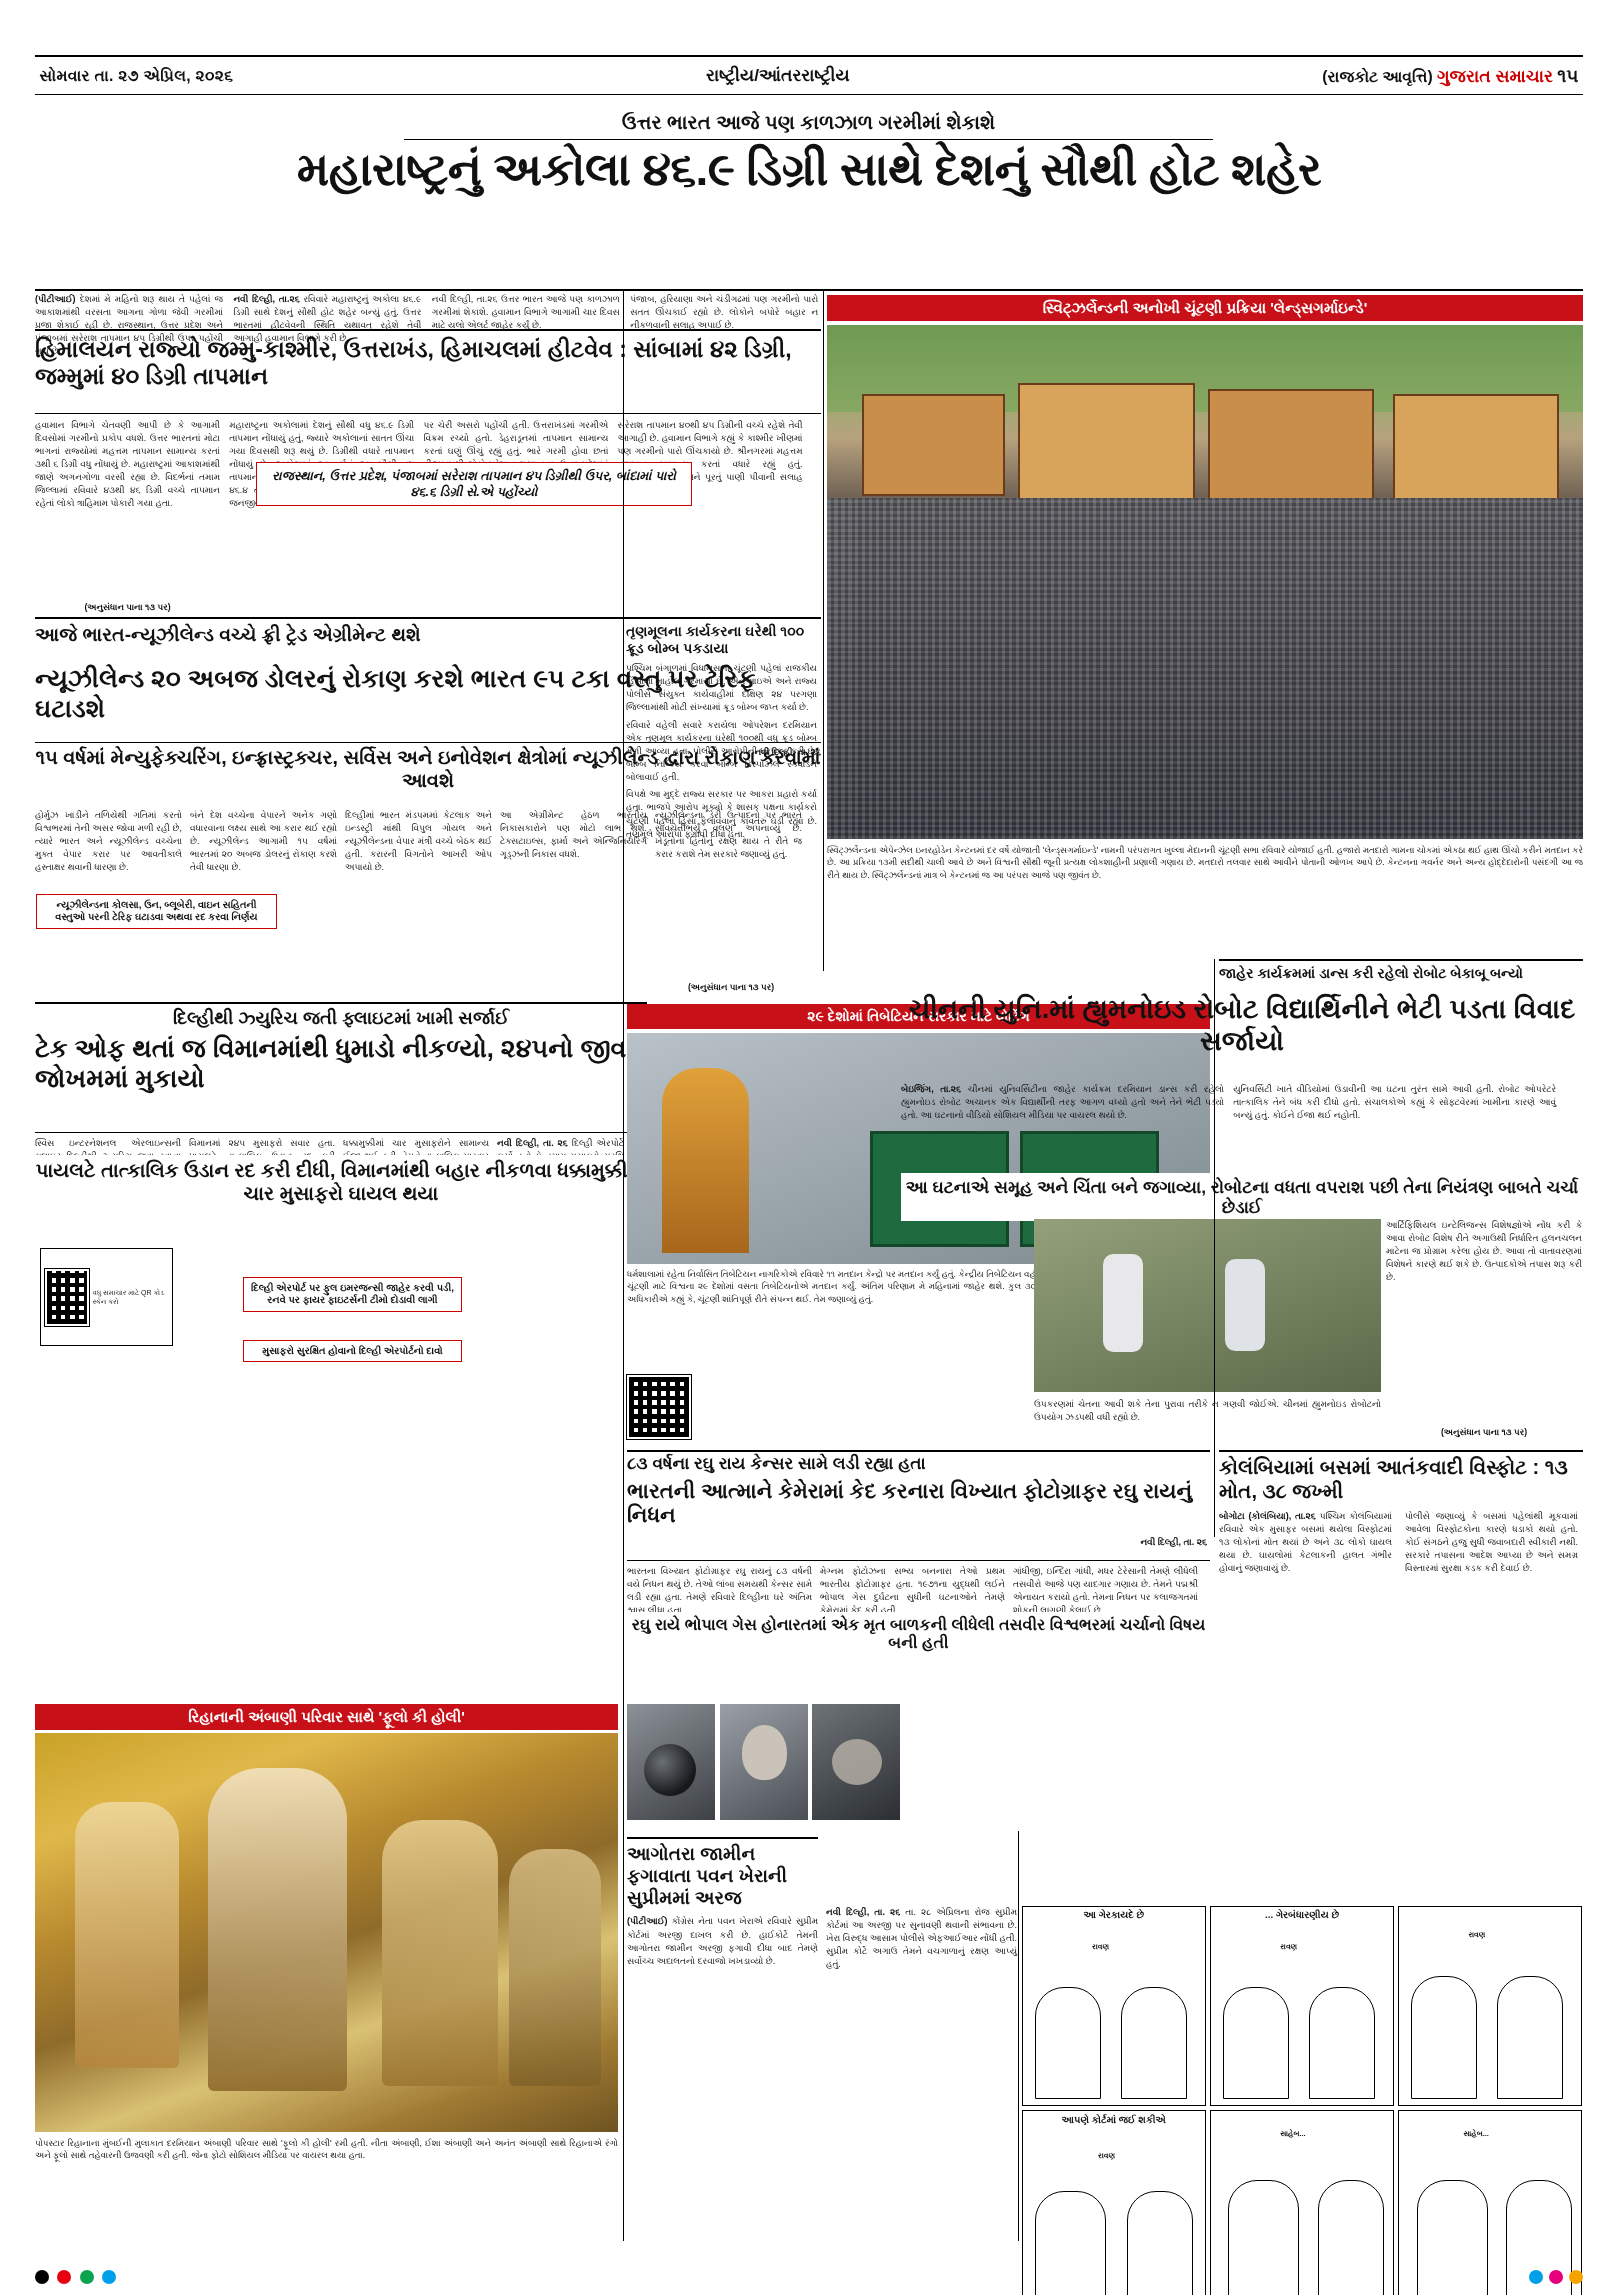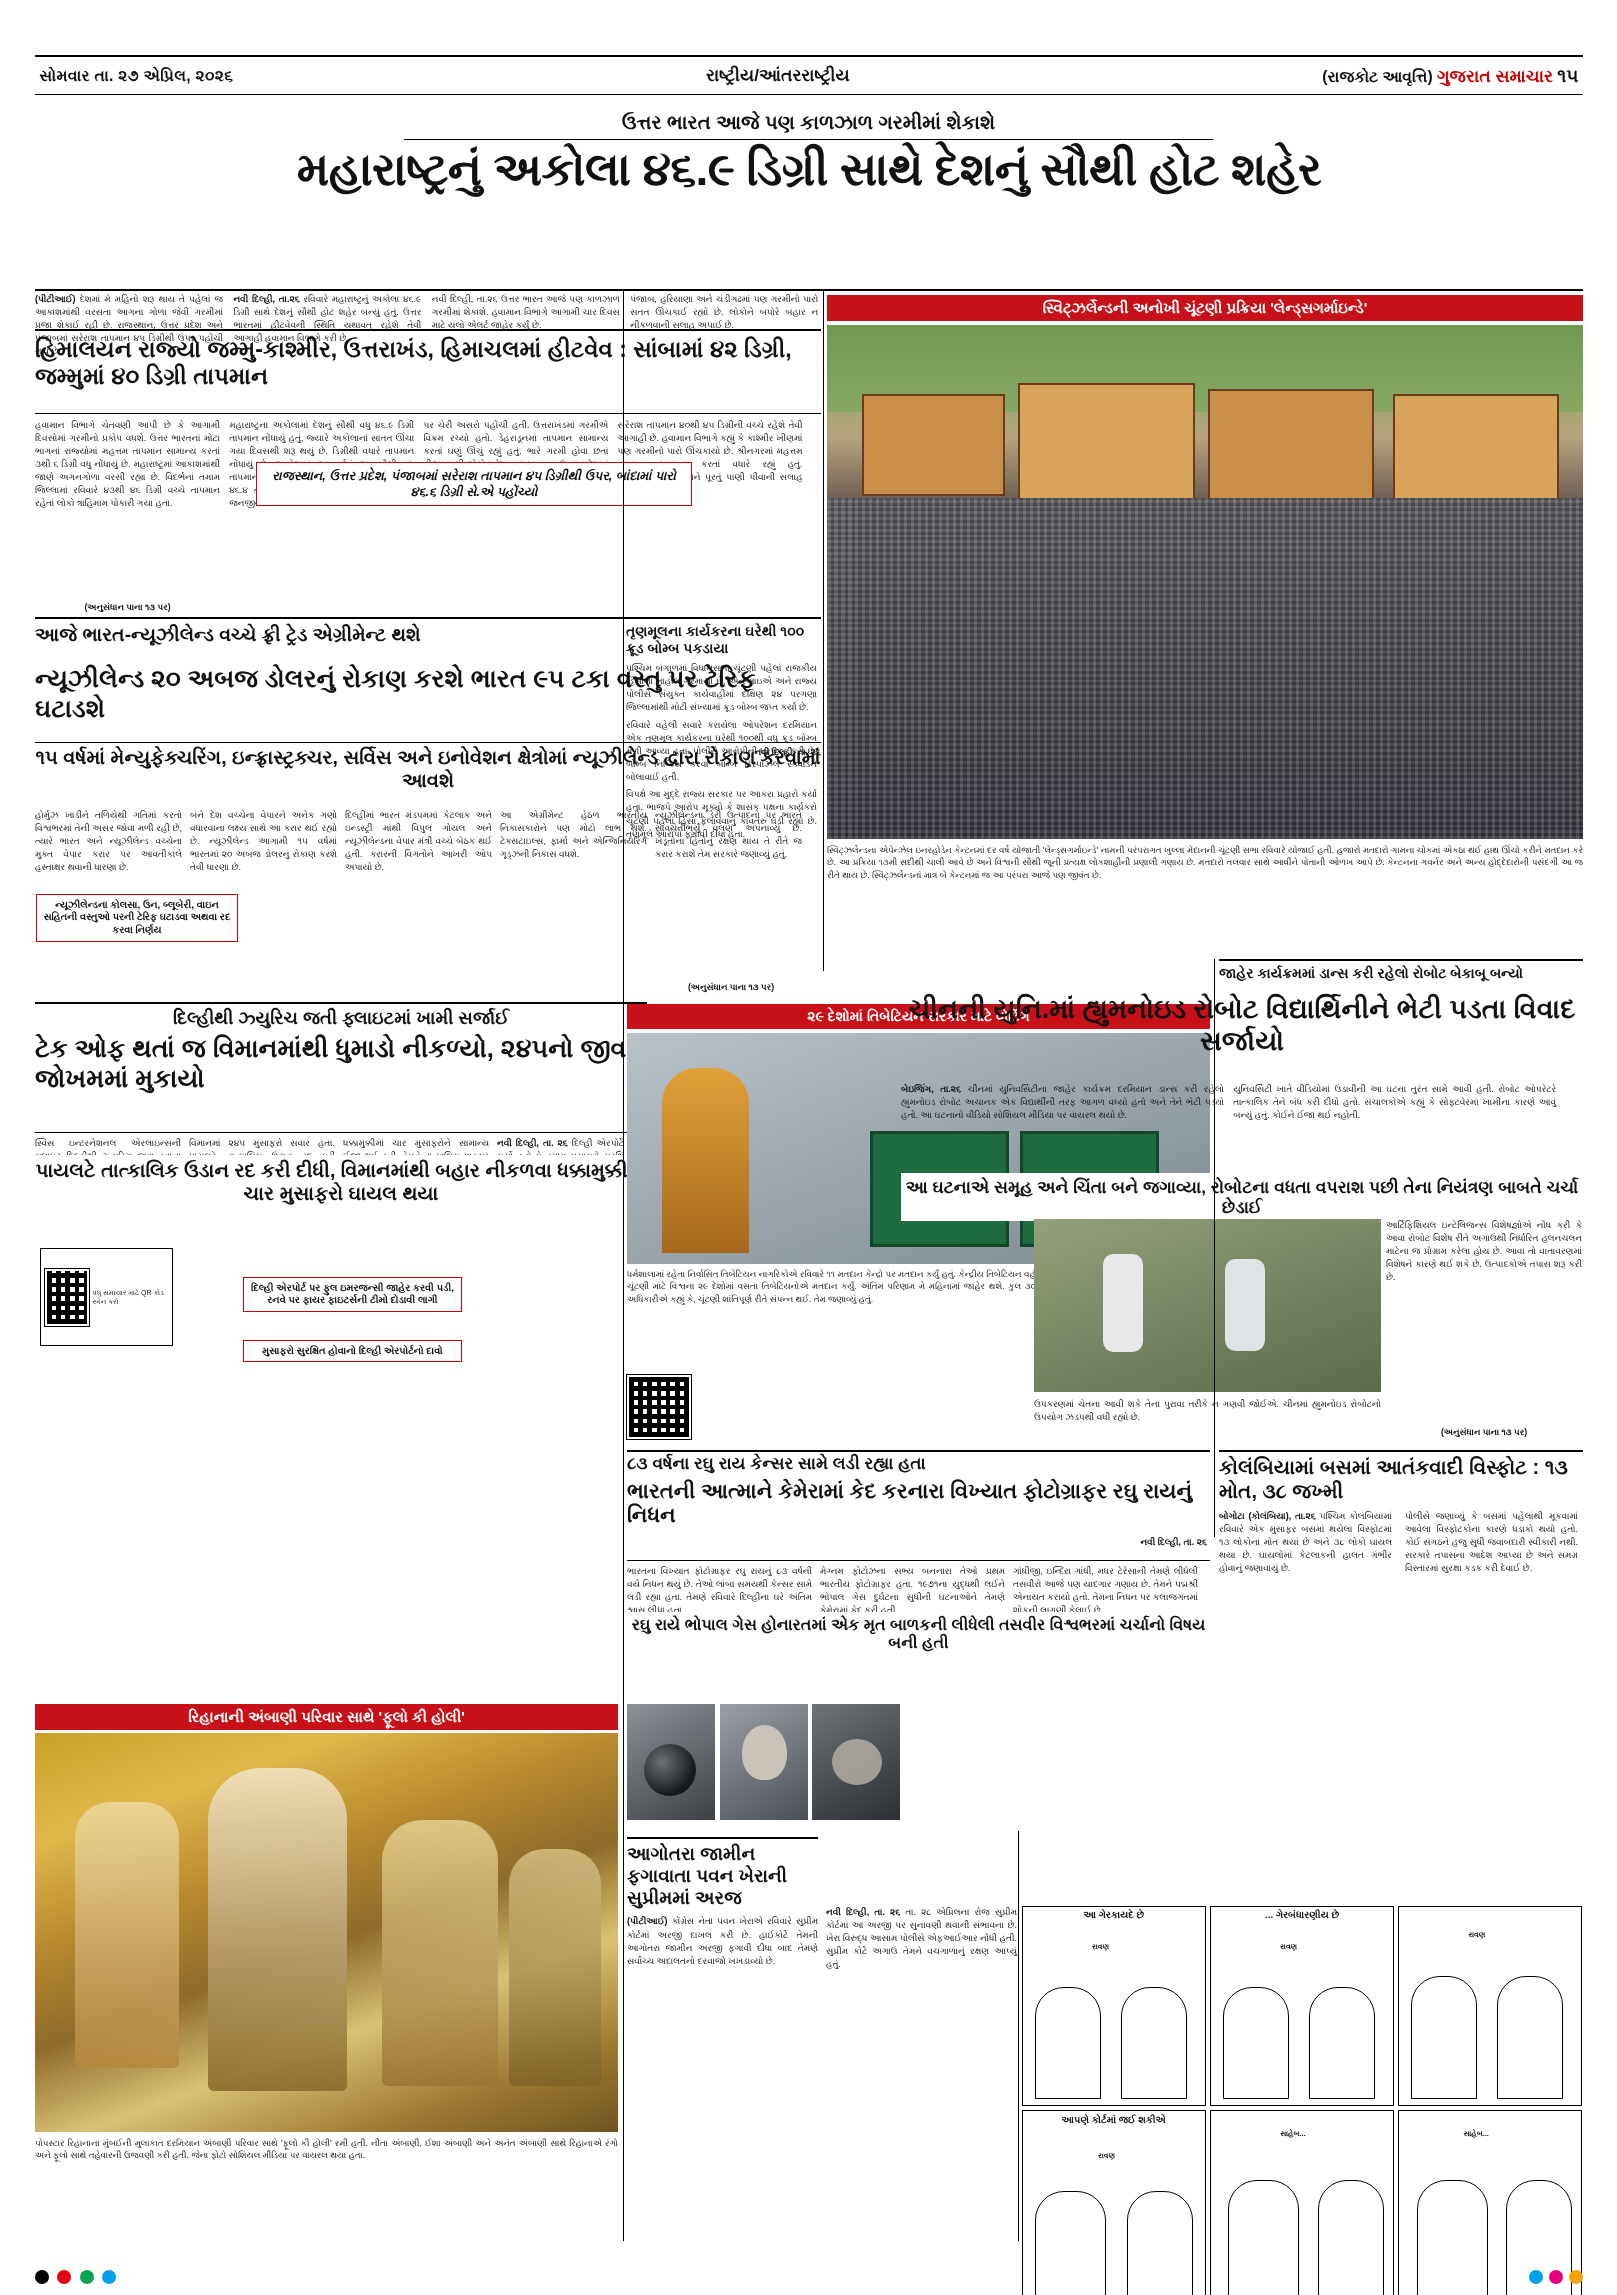--- a/index.html
+++ b/index.html
@@ -105,21 +105,21 @@
 
   <div class="col" style="left:35px;top:809px;width:786px;">
     <div style="display:flex;gap:8px;">
       <div style="width:147px;" class="body">હોર્મુઝ ખાડીને તળિયેથી ગતિમાં કરતો વિશ્વભરમાં તેની અસર જોવા મળી રહી છે, ત્યારે ભારત અને ન્યૂઝીલેન્ડ વચ્ચેના મુક્ત વેપાર કરાર પર આવતીકાલે હસ્તાક્ષર થવાની ધારણા છે.</div>
       <div style="width:147px;" class="body">બંને દેશ વચ્ચેના વેપારને અનેક ગણો વધારવાના લક્ષ્ય સાથે આ કરાર થઈ રહ્યો છે. ન્યૂઝીલેન્ડ આગામી ૧૫ વર્ષમાં ભારતમાં ૨૦ અબજ ડોલરનું રોકાણ કરશે તેવી ધારણા છે.</div>
       <div style="width:147px;" class="body">દિલ્હીમાં ભારત મંડપમમાં કેટલાક અને ઇન્ડસ્ટ્રી માંથી વિપુલ ગોયલ અને ન્યૂઝીલેન્ડના વેપાર મંત્રી વચ્ચે બેઠક થઈ હતી. કરારની વિગતોને આખરી ઓપ અપાયો છે.</div>
       <div style="width:147px;" class="body">આ એગ્રીમેન્ટ હેઠળ ભારતીય નિકાસકારોને પણ મોટો લાભ થશે. ટેક્સટાઇલ્સ, ફાર્મા અને એન્જિનિયરિંગ ગૂડ્ઝની નિકાસ વધશે.</div>
       <div style="width:147px;" class="body">ન્યૂઝીલેન્ડના ડેરી ઉત્પાદનો પર ભારતે સાવચેતીભર્યું વલણ અપનાવ્યું છે. ખેડૂતોના હિતોનું રક્ષણ થાય તે રીતે જ કરાર કરાશે તેમ સરકારે જણાવ્યું હતું.</div>
     </div>
   </div>
-  <div class="boxed-sm" style="position:absolute;left:36px;top:894px;width:202px;background:#fff;">ન્યૂઝીલેન્ડના કોલસા, ઉન, બ્લૂબેરી, વાઇન સહિતની વસ્તુઓ પરની ટેરિફ ઘટાડવા અથવા રદ કરવા નિર્ણય</div>
+  <div class="boxed-sm" style="position:absolute;left:36px;top:894px;width:241px;background:#fff;">ન્યૂઝીલેન્ડના કોલસા, ઉન, બ્લૂબેરી, વાઇન સહિતની વસ્તુઓ પરની ટેરિફ ઘટાડવા અથવા રદ કરવા નિર્ણય</div>
   <div class="contlink" style="position:absolute;left:647px;top:982px;width:168px;">(અનુસંધાન પાના ૧૩ પર)</div>
 
   <div class="hr" style="position:absolute;left:35px;top:1002px;width:612px;"></div>
   <div class="col" style="left:35px;top:1008px;width:612px;">
     <div class="hl" style="font-size:18px;text-align:center;">દિલ્હીથી ઝ્યુરિચ જતી ફ્લાઇટમાં ખામી સર્જાઈ</div>
     <div class="hl" style="font-size:25.4px;margin-top:4.6px;">ટેક ઓફ થતાં જ વિમાનમાંથી ધુમાડો નીકળ્યો, ૨૪૫નો જીવ જોખમમાં મુકાયો</div>
   </div>
   <div class="hr-thin" style="position:absolute;left:35px;top:1132px;width:612px;"></div>
   <div class="col" style="left:35px;top:1137px;width:612px;">
     <div style="display:flex;gap:8px;">

